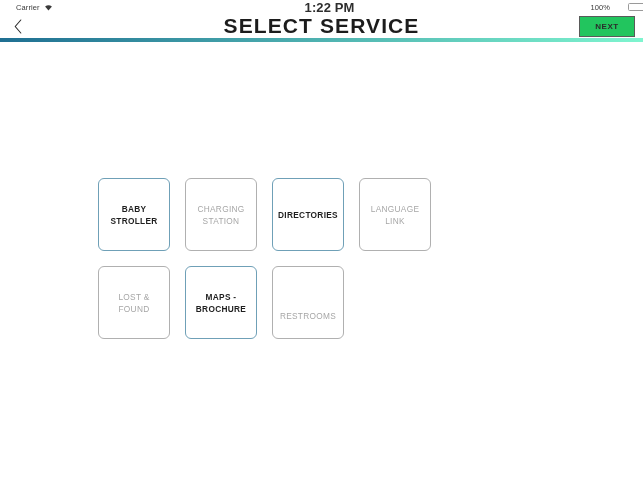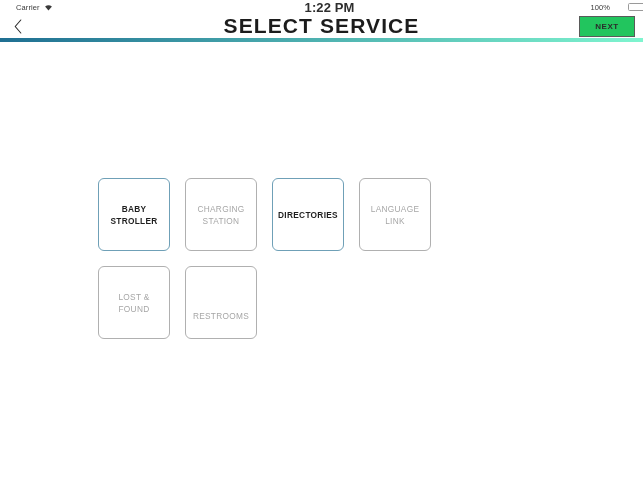--- a/index.html
+++ b/index.html
@@ -238,19 +238,23 @@
         </div>
         <div class="tile selected" style="border-color: rgb(111, 160, 183);">
           <div class="tile-label" style="color: rgb(31, 31, 31);">DIRECTORIES</div>
         </div>
         <div class="tile unselected" style="border-color: rgb(176, 176, 176);">
           <div class="tile-label" style="color: rgb(166, 166, 166);">LANGUAGE LINK</div>
         </div>
         <div class="tile unselected" style="border-color: rgb(176, 176, 176);">
           <div class="tile-label" style="color: rgb(166, 166, 166);">LOST &amp; FOUND</div>
         </div>
+        <div class="tile selected" style="border-color: rgb(111, 160, 183);">
+          <div class="tile-label" style="color: rgb(31, 31, 31);">MAPS -
+BROCHURE</div>
+        </div>
         <div class="tile unselected" style="border-color: rgb(176, 176, 176);">
           <div class="tile-label" style="color: rgb(166, 166, 166); margin-top: 26px;">RESTROOMS</div>
         </div>
       </div>
   </div>
 
 </div>
 
 </body></html>

